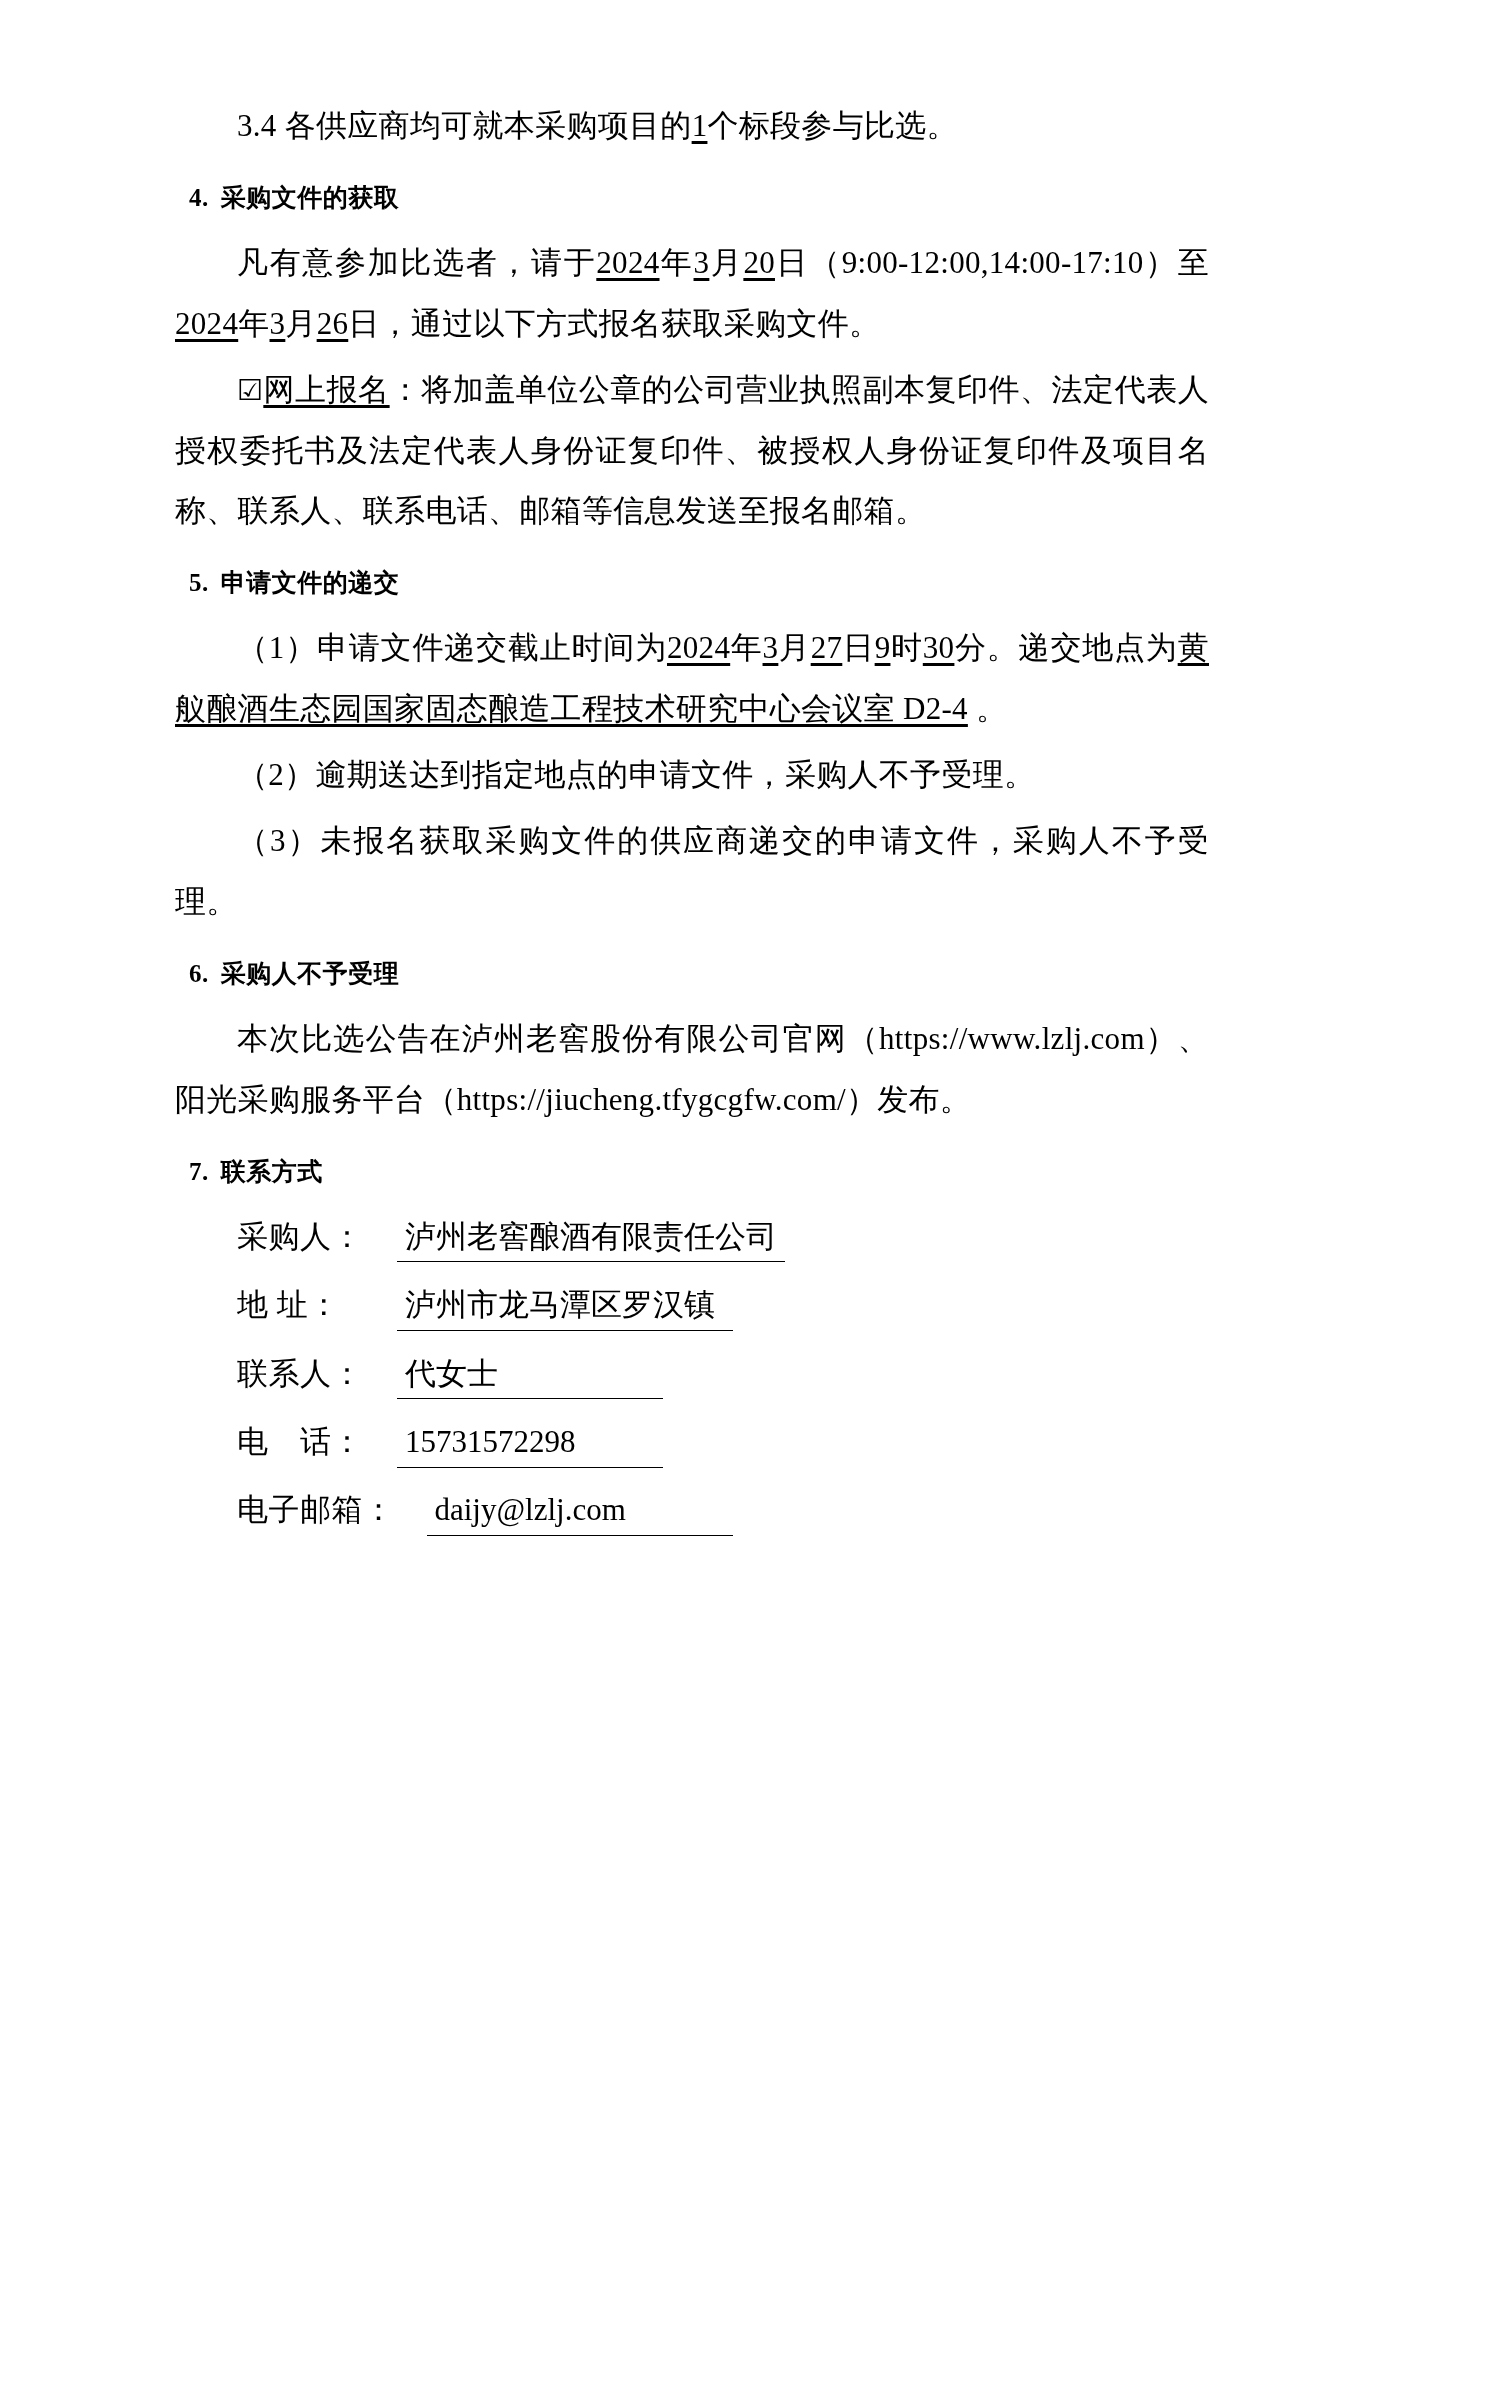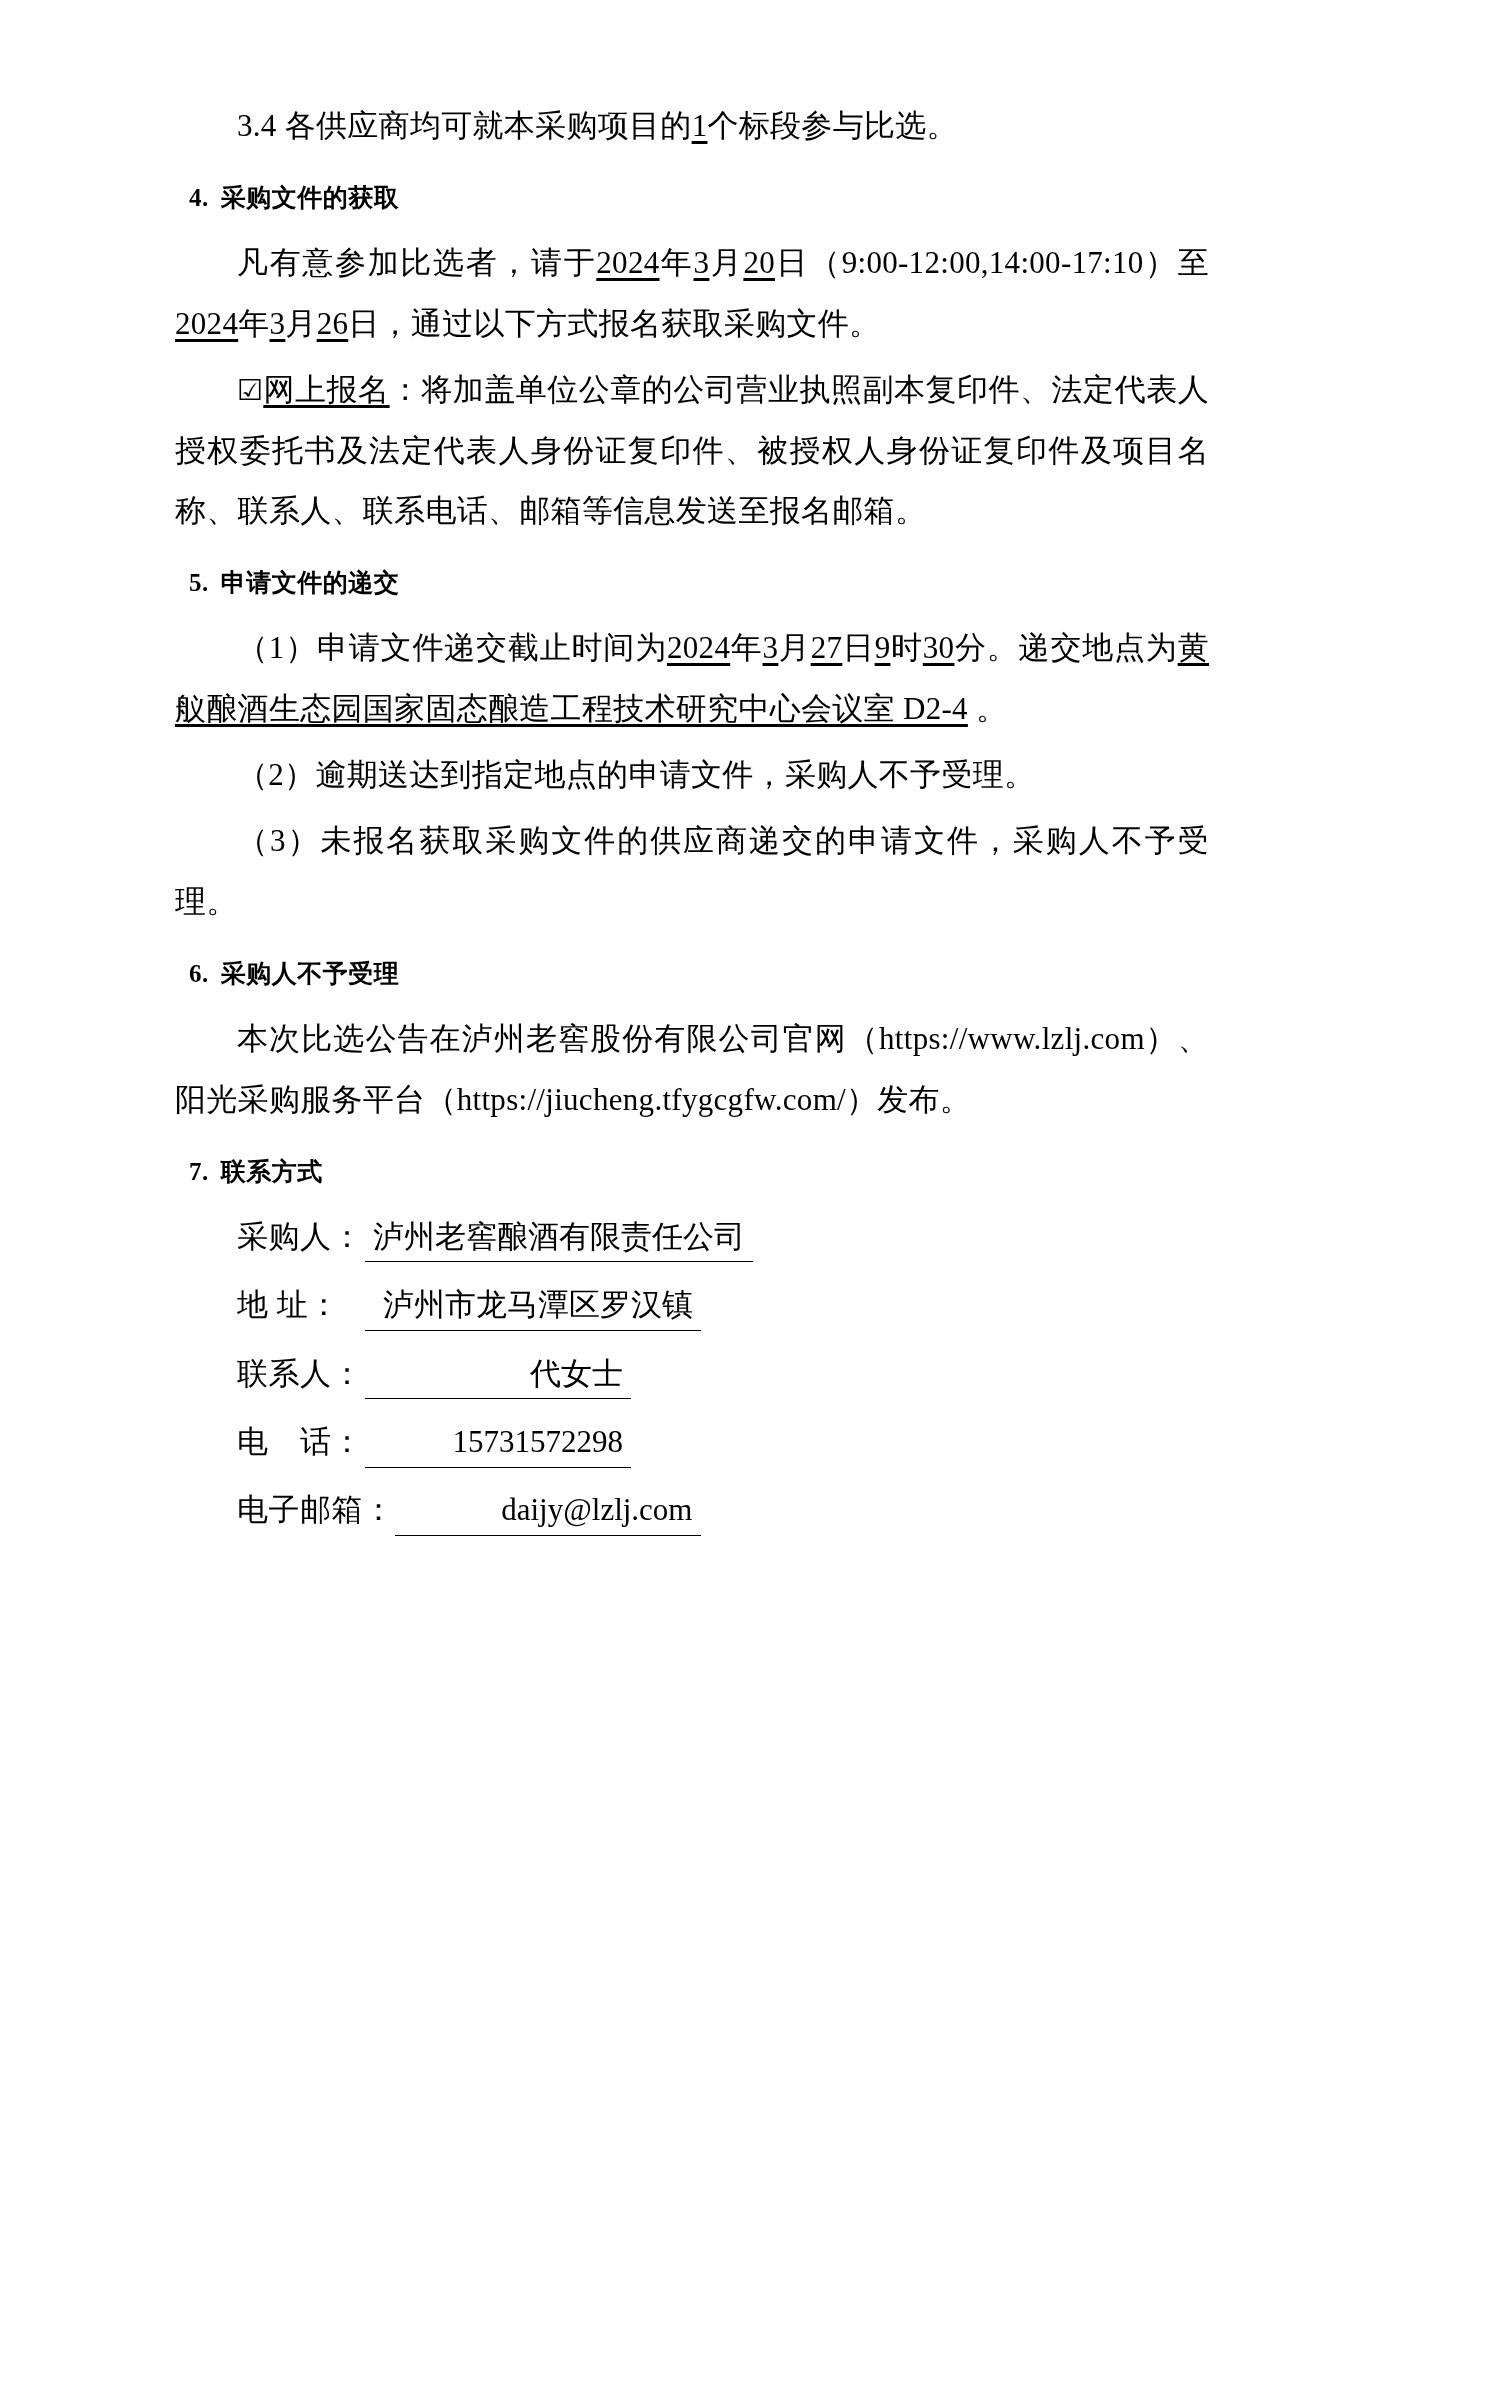--- a/index.html
+++ b/index.html
@@ -59,23 +59,24 @@
     line-height: 1.95;
   }
   .contact-label {
     display: inline-block;
     min-width: 128px;
     letter-spacing: 0.5px;
   }
   .contact-value {
     display: inline-block;
     border-bottom: 1.5px solid #000;
-    text-align: right;
+    text-align: left;
     padding: 0 8px 1px 8px;
     line-height: 1.5;
+    margin-left: 32px;
   }
   .cv-w1 { min-width: 345px; }
   .cv-w2 { min-width: 320px; }
   .cv-w3 { min-width: 250px; }
   .cv-w4 { min-width: 250px; }
   .cv-w5 { min-width: 290px; }
   .checkbox-glyph {
     font-family: "DejaVu Sans", sans-serif;
     font-size: 29px;
   }

